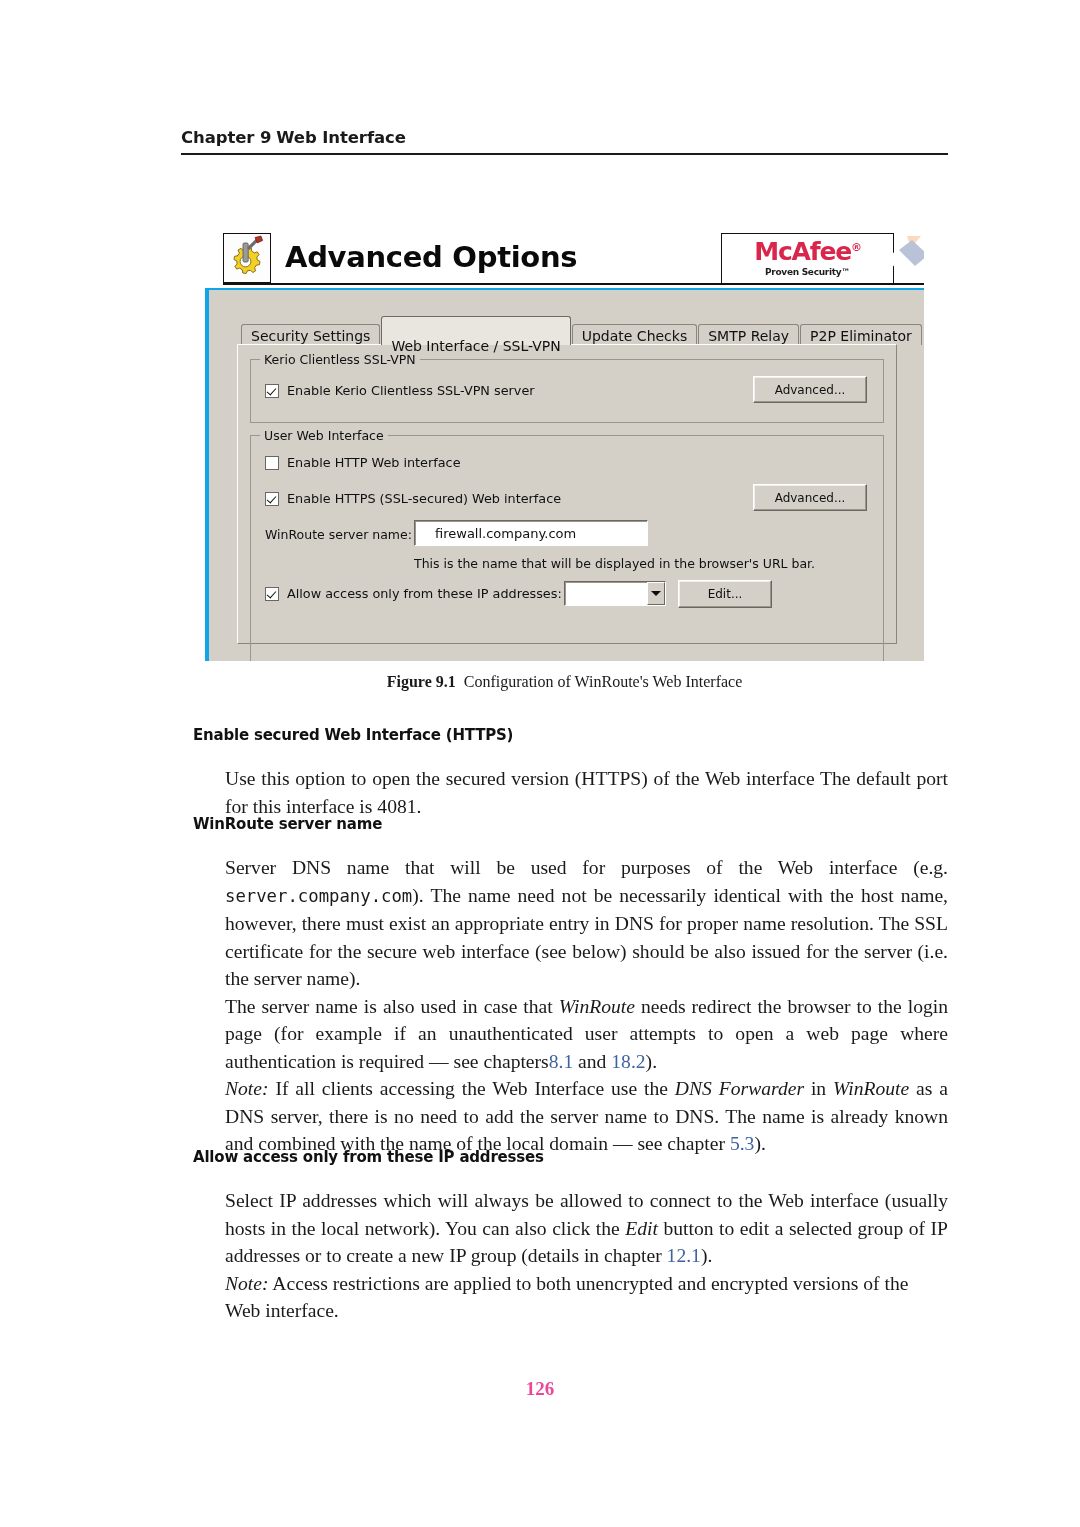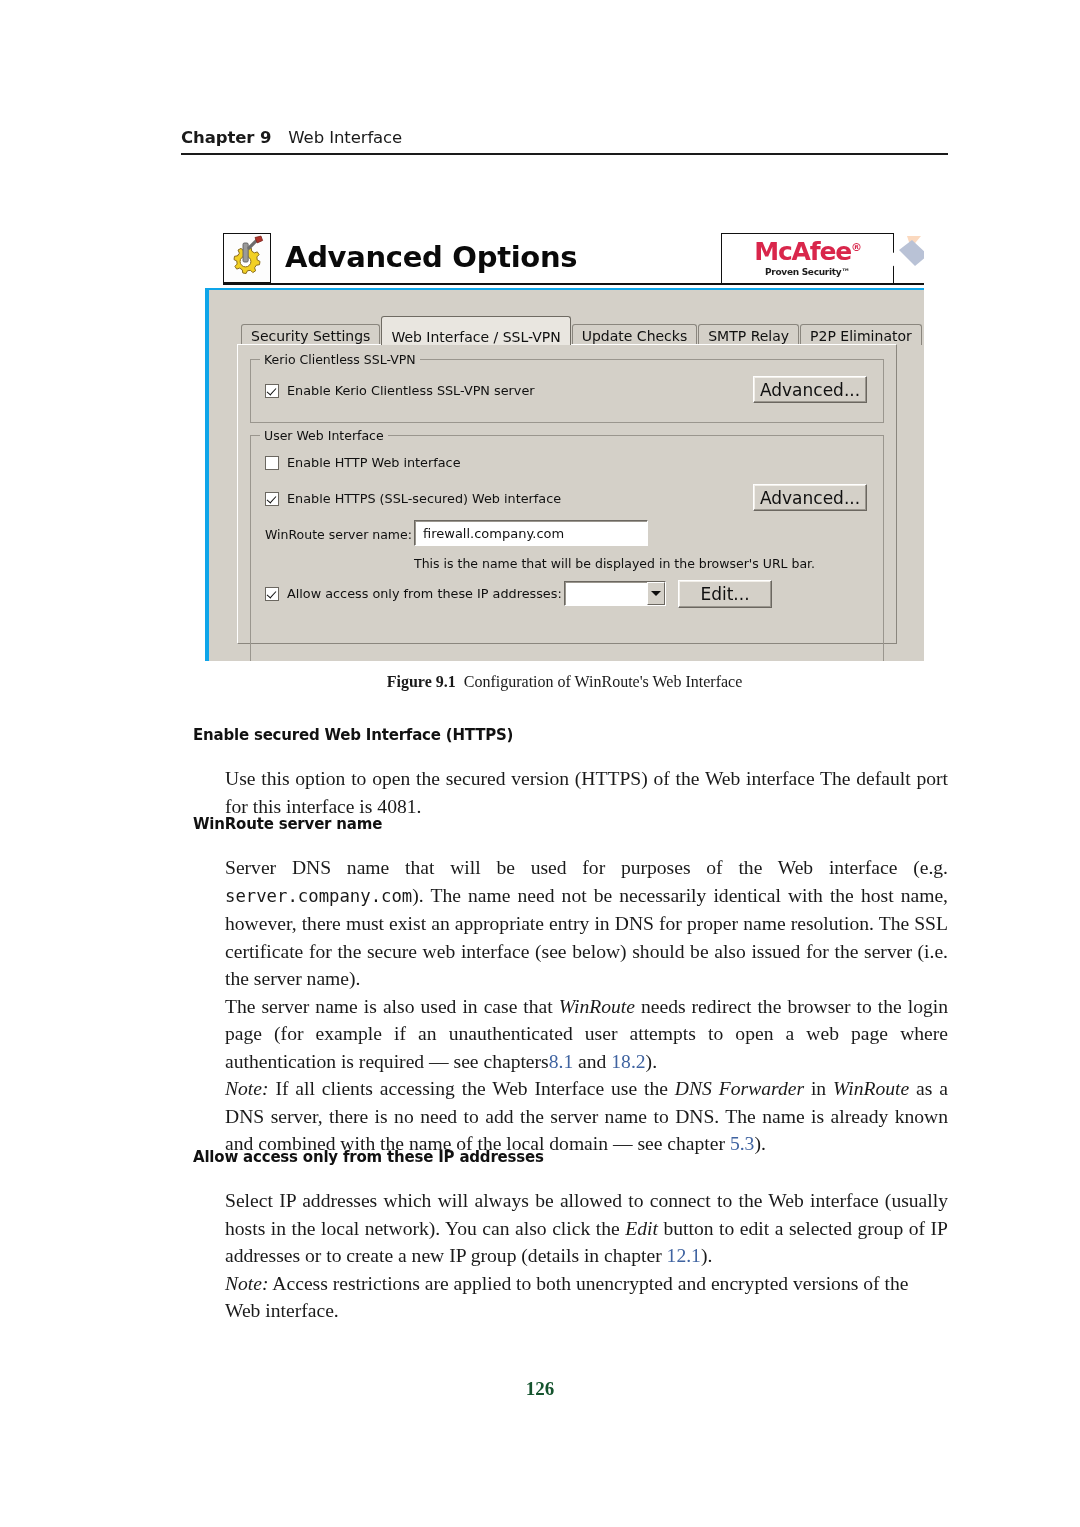--- a/index.html
+++ b/index.html
@@ -31,22 +31,22 @@
     width: 767px;
     font-family: "DejaVu Sans", sans-serif;
     font-size: 16.5px;
     letter-spacing: -0.1px;
     white-space: nowrap;
   }
   .running-head .chap {
     font-weight: bold;
   }
   .running-head .sect {
-    font-weight: normal;
-    margin-left: 17px;
+    font-weight: bold;
+    margin-left: 5px;
     text-align: center;
   }
   .head-rule {
     position: absolute;
     left: 181px;
     top: 153px;
     width: 767px;
     height: 1.6px;
     background: #1a1a1a;
   }
@@ -178,21 +178,21 @@
     height: 21px;
     box-sizing: border-box;
     line-height: 14px;
     white-space: nowrap;
     margin-right: 1px;
     position: relative;
   }
   .tab.active {
     background: #e9e6e0;
     height: 29px;
-    padding-top: 13px;
+    padding-top: 22px;
     font-weight: normal;
     border-color: #6f6b63;
     z-index: 3;
   }
 
   
   .tab-page {
     position: absolute;
     left: 28px;
     top: 54px;
@@ -264,42 +264,42 @@
   }
 
   
   .btn {
     position: absolute;
     background: #d4d0c8;
     border: 1.3px solid;
     border-color: #ffffff #6b6760 #6b6760 #ffffff;
     box-shadow: inset -1px -1px 0 #9a968e, inset 1px 1px 0 #f2efe9;
     font-family: "DejaVu Sans", sans-serif;
-    font-size: 17px;
+    font-size: 12px;
     color: #101010;
     display: flex;
     align-items: center;
     justify-content: center;
     box-sizing: border-box;
     white-space: nowrap;
   }
 
   
   .textfield {
     position: absolute;
     background: #ffffff;
     border: 1.3px solid;
     border-color: #6b6760 #ffffff #ffffff #6b6760;
     box-shadow: inset 1px 1px 0 #9a968e;
     font-family: "DejaVu Sans", sans-serif;
     font-size: 13px;
     color: #101010;
     display: flex;
     align-items: center;
-    padding-left: 8px;
+    padding-left: 20px;
     box-sizing: border-box;
     white-space: nowrap;
   }
 
   .static-text {
     position: absolute;
     font-family: "DejaVu Sans", sans-serif;
     font-size: 12.5px;
     color: #101010;
     white-space: nowrap;
@@ -403,21 +403,21 @@
   
   .folio {
     position: absolute;
     left: 0;
     top: 1378px;
     width: 1080px;
     text-align: center;
     font-family: "Liberation Serif", serif;
     font-weight: bold;
     font-size: 19px;
-    color: #14532d;
+    color: #ec4899;
   }
 </style>
 </head>
 <body>
 
 <div class="page">
 
   <div class="running-head">
     <span class="chap">Chapter 9</span><span class="sect">Web Interface</span>
   </div>

